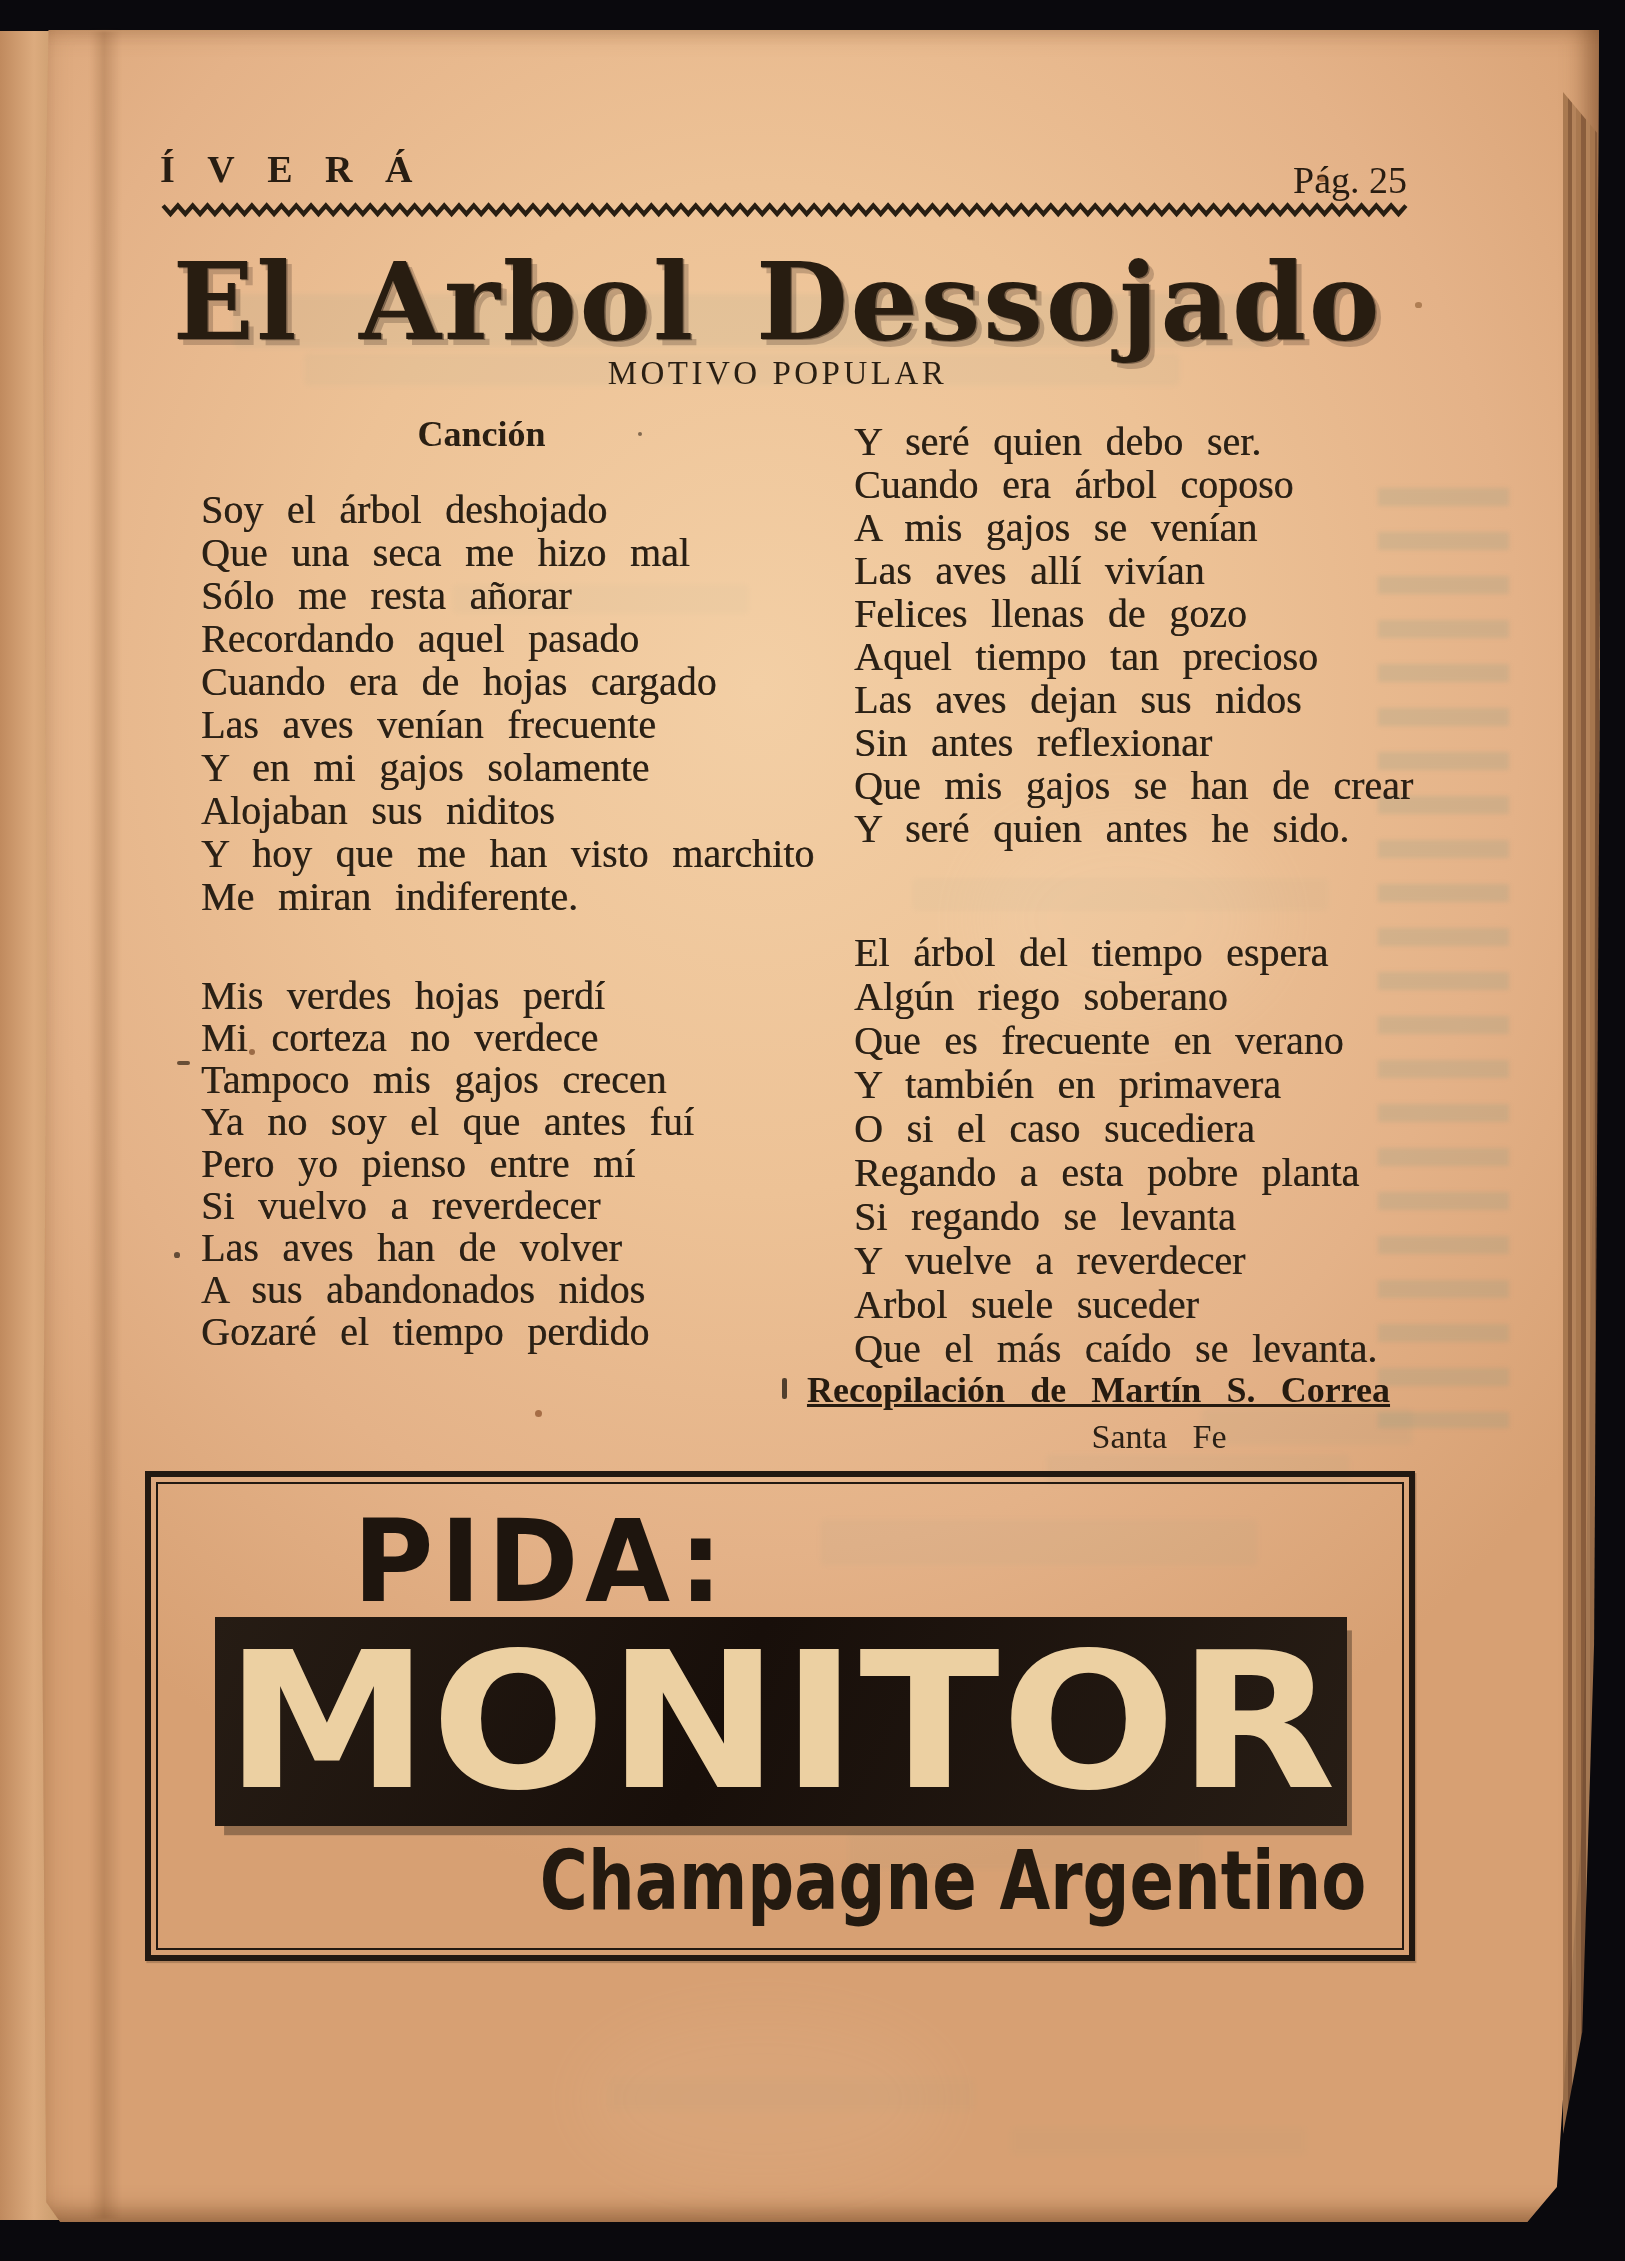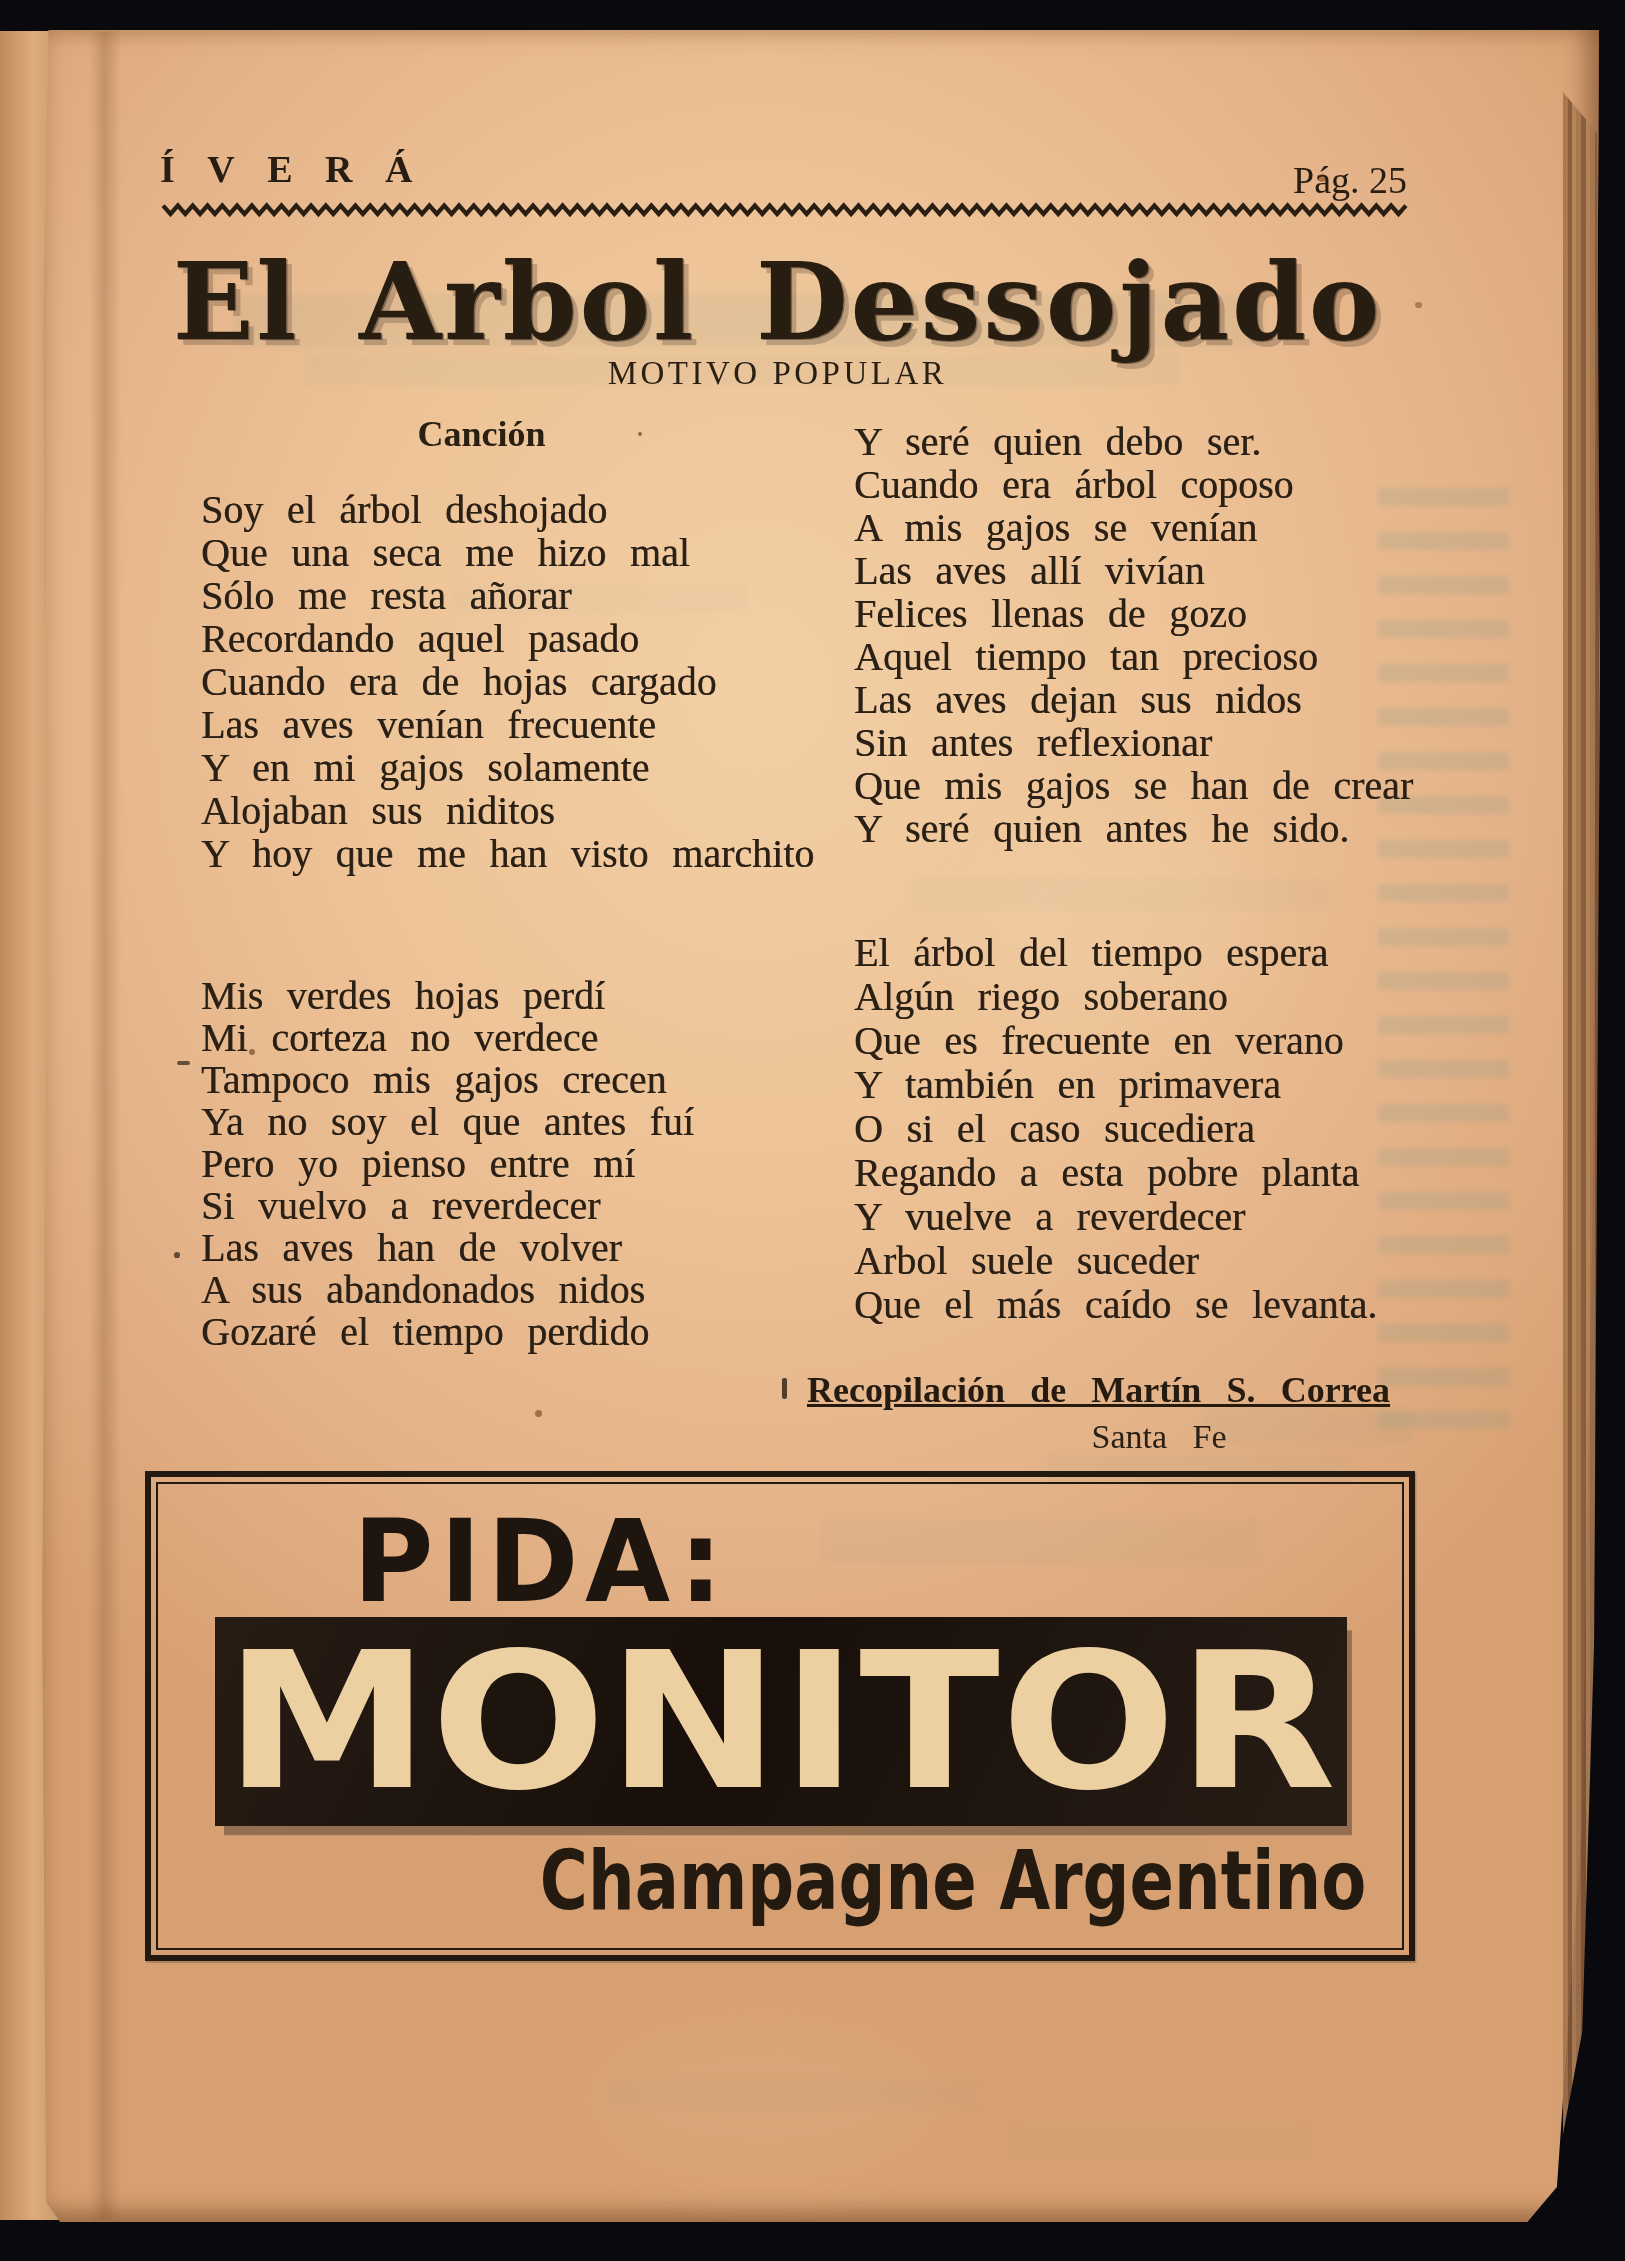--- a/index.html
+++ b/index.html
@@ -162,20 +162,21 @@
 <div class="abs stanza" id="stanza-l1">
     <div class="poem-line">Soy el árbol deshojado</div>
     <div class="poem-line">Que una seca me hizo mal</div>
     <div class="poem-line">Sólo me resta añorar</div>
     <div class="poem-line">Recordando aquel pasado</div>
     <div class="poem-line">Cuando era de hojas cargado</div>
     <div class="poem-line">Las aves venían frecuente</div>
     <div class="poem-line">Y en mi gajos solamente</div>
     <div class="poem-line">Alojaban sus niditos</div>
     <div class="poem-line">Y hoy que me han visto marchito</div>
+    <div class="poem-line">Me miran indiferente.</div>
   </div>
 <div class="abs stanza" id="stanza-l2">
     <div class="poem-line">Mis verdes hojas perdí</div>
     <div class="poem-line">Mi corteza no verdece</div>
     <div class="poem-line">Tampoco mis gajos crecen</div>
     <div class="poem-line">Ya no soy el que antes fuí</div>
     <div class="poem-line">Pero yo pienso entre mí</div>
     <div class="poem-line">Si vuelvo a reverdecer</div>
     <div class="poem-line">Las aves han de volver</div>
     <div class="poem-line">A sus abandonados nidos</div>
@@ -193,20 +194,21 @@
     <div class="poem-line">Que mis gajos se han de crear</div>
     <div class="poem-line">Y seré quien antes he sido.</div>
   </div>
 <div class="abs stanza" id="stanza-r2">
     <div class="poem-line">El árbol del tiempo espera</div>
     <div class="poem-line">Algún riego soberano</div>
     <div class="poem-line">Que es frecuente en verano</div>
     <div class="poem-line">Y también en primavera</div>
     <div class="poem-line">O si el caso sucediera</div>
     <div class="poem-line">Regando a esta pobre planta</div>
+    <div class="poem-line">Si regando se levanta</div>
     <div class="poem-line">Y vuelve a reverdecer</div>
     <div class="poem-line">Arbol suele suceder</div>
     <div class="poem-line">Que el más caído se levanta.</div>
   </div>
 
 <div class="abs" id="attribution-compiler">Recopilación de Martín S. Correa</div>
 <div class="abs" id="attribution-place">Santa Fe</div>
 
 <div class="abs" id="ad-box">
   <div id="ad-inner-border"></div>

